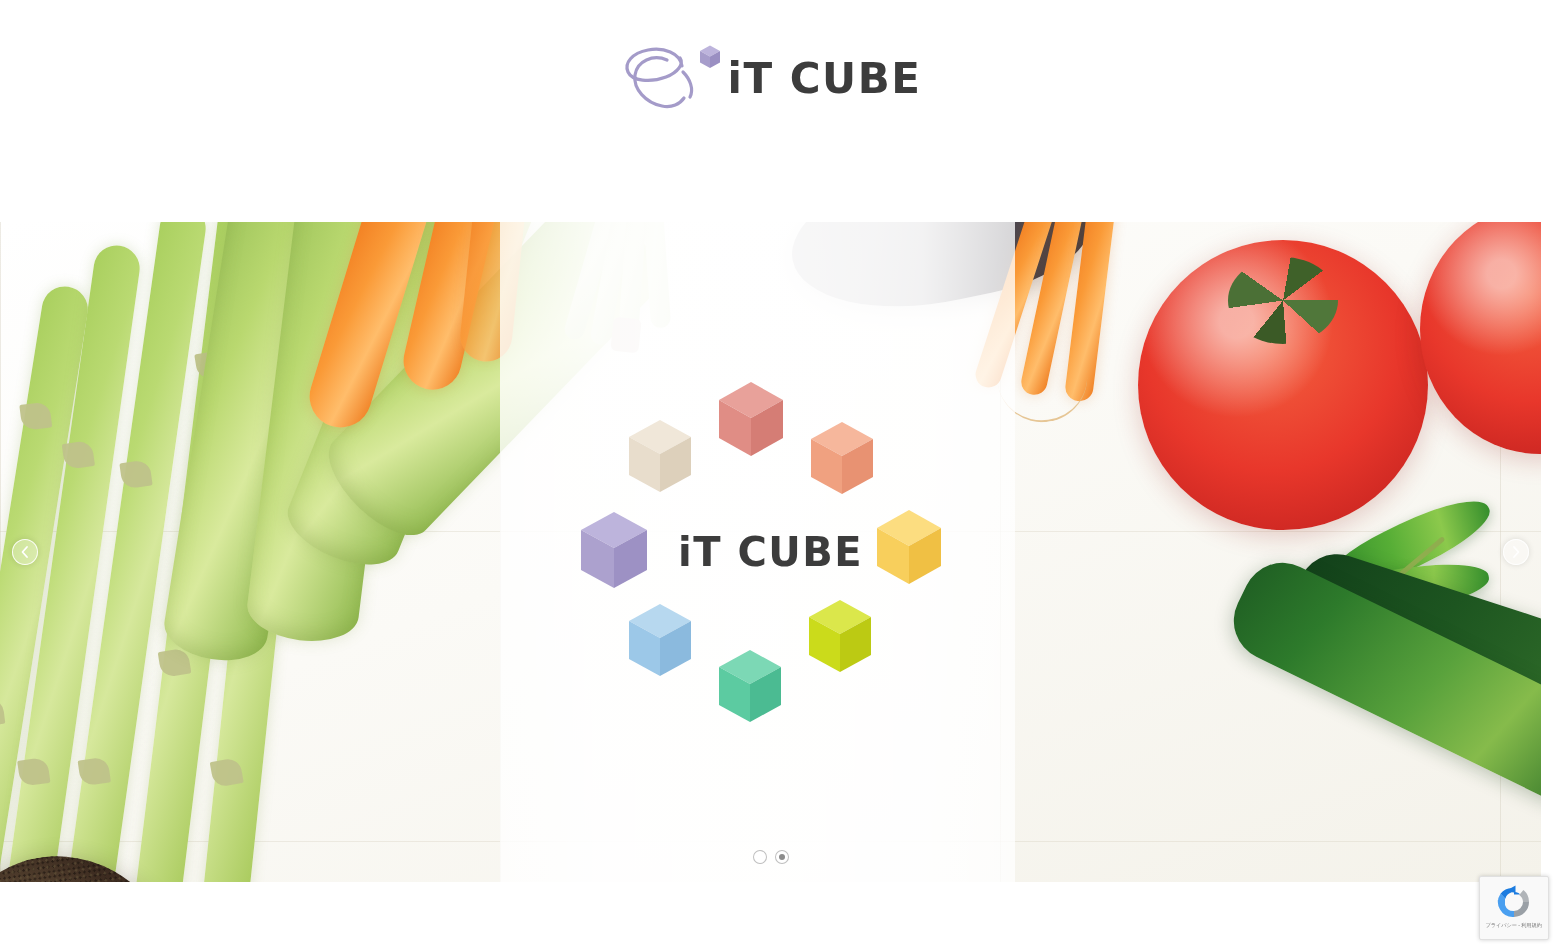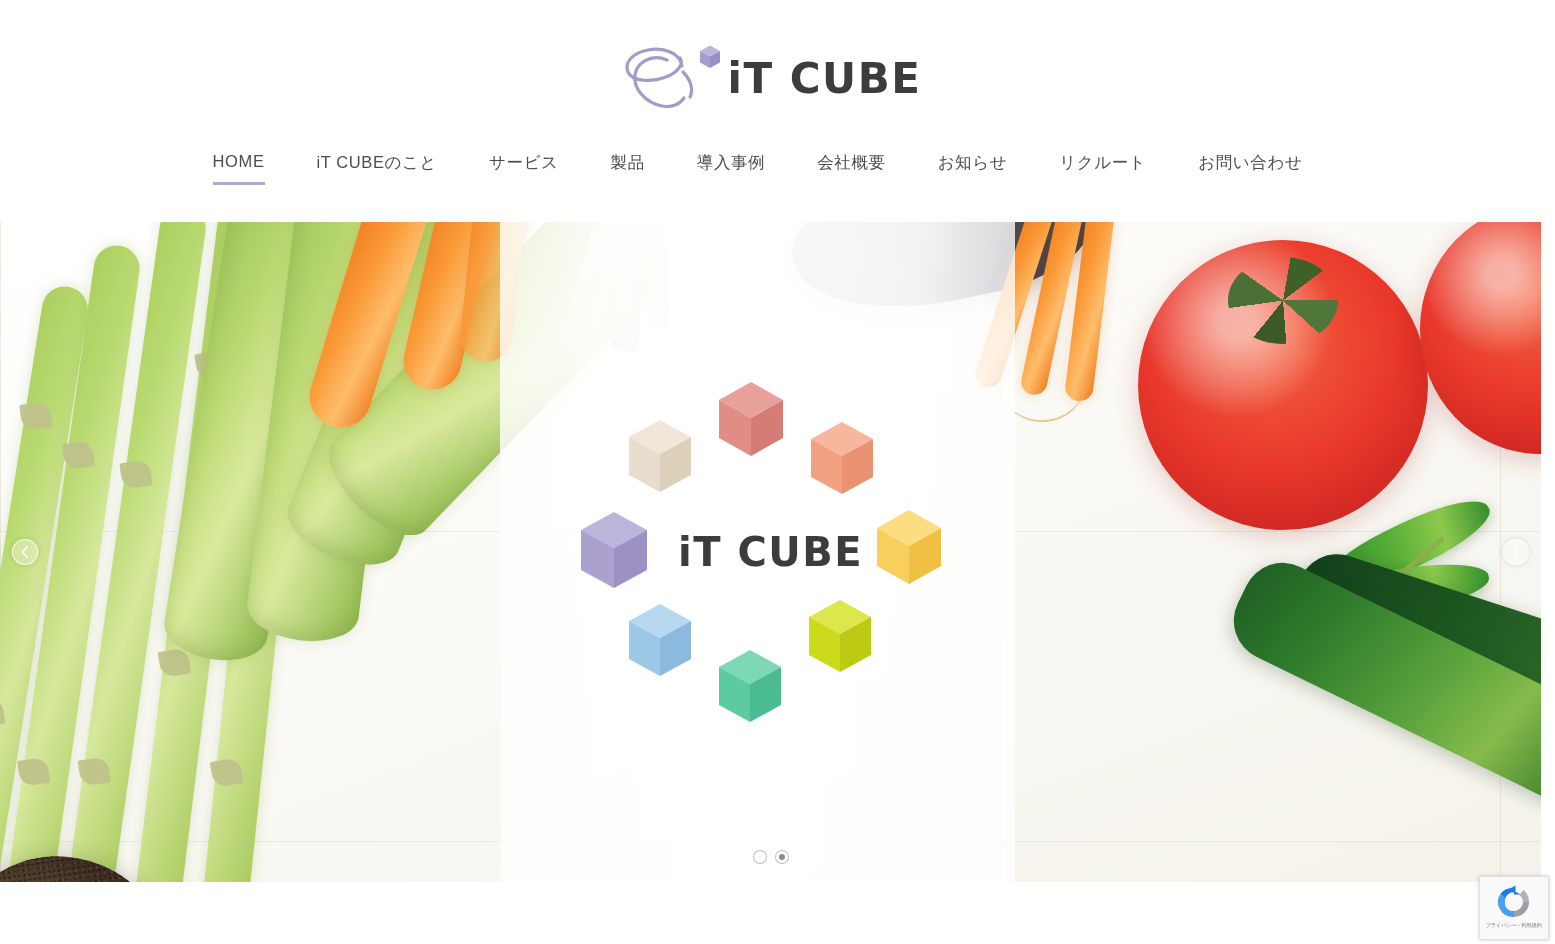--- a/index.html
+++ b/index.html
@@ -265,31 +265,20 @@
           <g>
             <polygon points="80,10 90,4.5 100,10 90,15.5" fill="#bdb4dc"></polygon>
             <polygon points="80,10 90,15.5 90,27 80,21.5" fill="#a79dcb"></polygon>
             <polygon points="90,15.5 100,10 100,21.5 90,27" fill="#9a8fc2"></polygon>
           </g>
         </svg>
       </div>
       <div class="logo-text">iT CUBE</div>
     </div>
 
-    <nav class="nav">
-      <a class="nav-item active first" href="#">HOME</a>
-      <a class="nav-item" href="#">iT CUBEのこと</a>
-      <a class="nav-item" href="#">サービス</a>
-      <a class="nav-item" href="#">製品</a>
-      <a class="nav-item" href="#">導入事例</a>
-      <a class="nav-item" href="#">会社概要</a>
-      <a class="nav-item" href="#">お知らせ</a>
-      <a class="nav-item" href="#">リクルート</a>
-      <a class="nav-item" href="#">お問い合わせ</a>
-    </nav>
   </div>
 
   <div class="hero">
 
     <div class="tile-bg"></div>
 
     <div>
       <div class="asp" style="left:-14px;  top:60px;  transform:rotate(9deg);">
         <span class="node" style="top:120px;"></span>
           <span class="node" style="top:420px;"></span>

